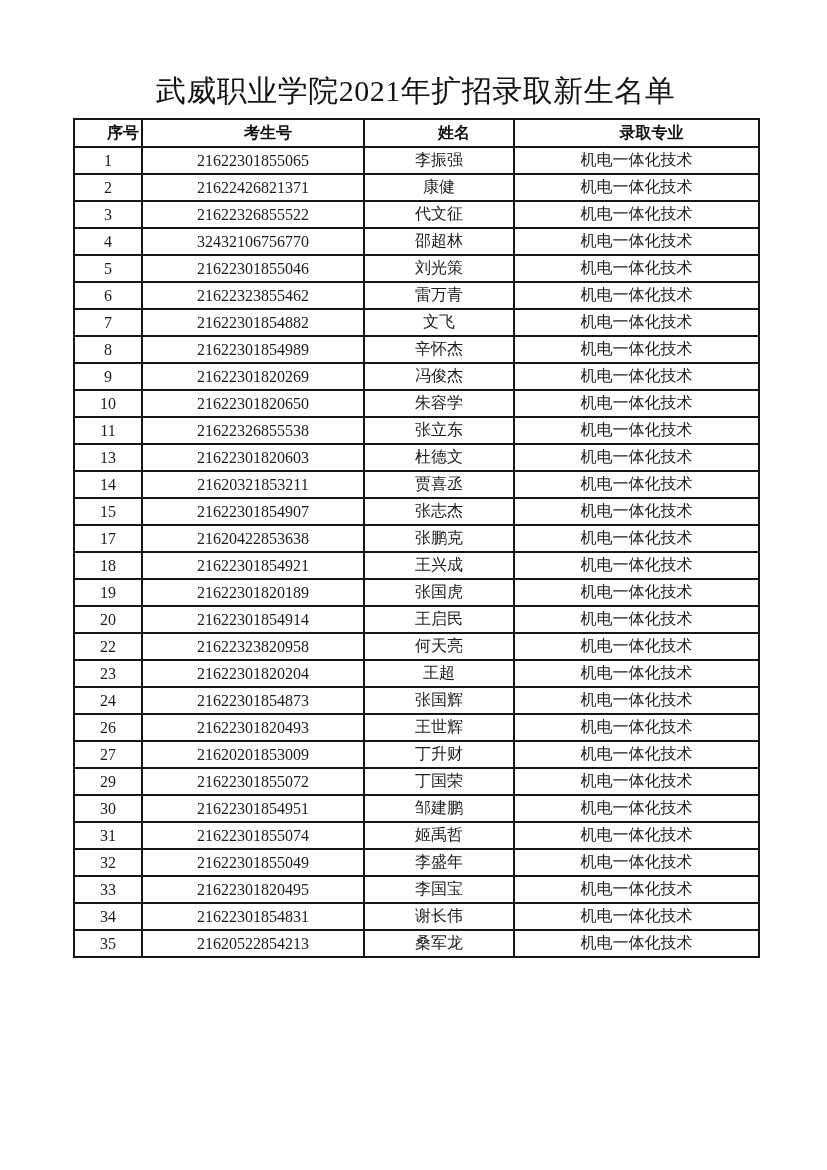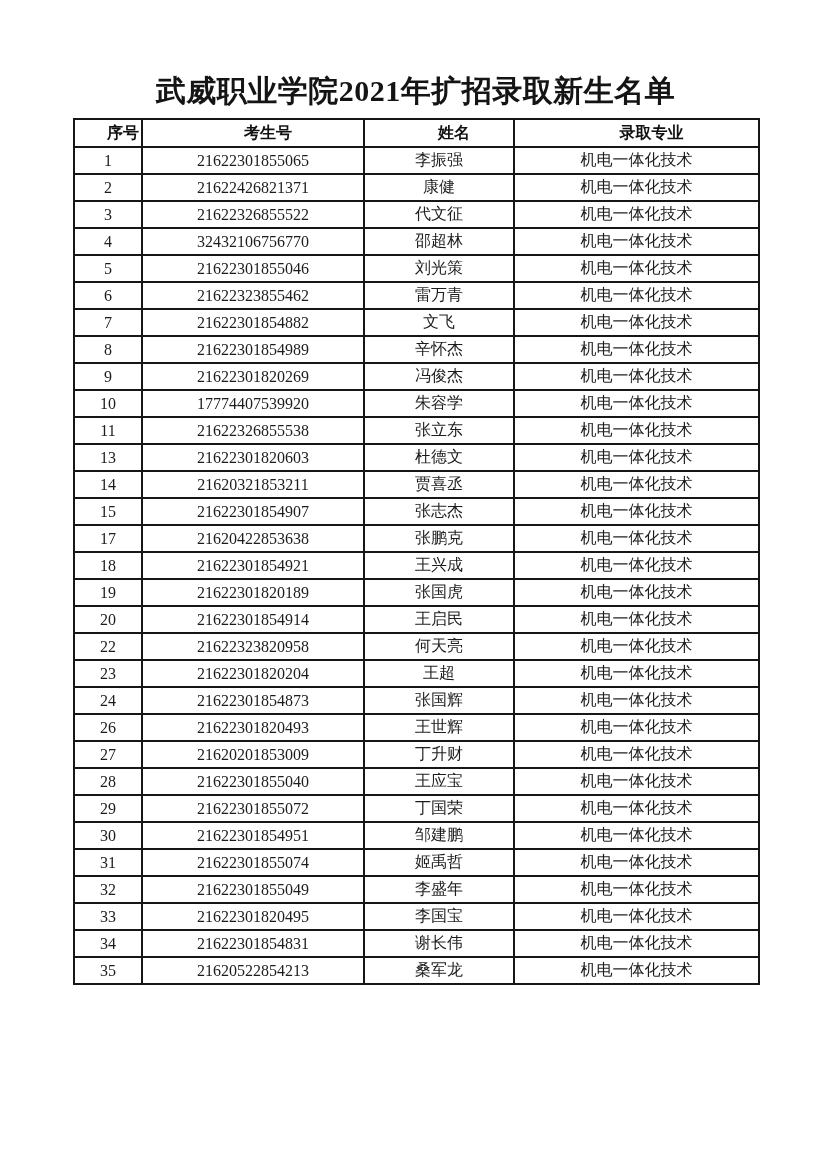--- a/index.html
+++ b/index.html
@@ -17,21 +17,21 @@
   }
   .doc-title {
     position: absolute;
     left: 73px;
     top: 72px;
     width: 685px;
     margin: 0;
     text-align: center;
     font-size: 30px;
     line-height: 38px;
-    font-weight: 700;
+    font-weight: 400;
     color: #141414;
     white-space: nowrap;
     letter-spacing: 0.5px;
   }
   table.doc-table {
     position: absolute;
     left: 73px;
     top: 118px;
     width: 685px;
     border-collapse: collapse;
@@ -137,21 +137,21 @@
         <td>机电一体化技术</td>
       </tr>
       <tr>
         <td>9</td>
         <td>21622301820269</td>
         <td>冯俊杰</td>
         <td>机电一体化技术</td>
       </tr>
       <tr>
         <td>10</td>
-        <td>17774407539920</td>
+        <td>21622301820650</td>
         <td>朱容学</td>
         <td>机电一体化技术</td>
       </tr>
       <tr>
         <td>11</td>
         <td>21622326855538</td>
         <td>张立东</td>
         <td>机电一体化技术</td>
       </tr>
       <tr>
@@ -217,26 +217,20 @@
       <tr>
         <td>26</td>
         <td>21622301820493</td>
         <td>王世辉</td>
         <td>机电一体化技术</td>
       </tr>
       <tr>
         <td>27</td>
         <td>21620201853009</td>
         <td>丁升财</td>
-        <td>机电一体化技术</td>
-      </tr>
-      <tr>
-        <td>28</td>
-        <td>21622301855040</td>
-        <td>王应宝</td>
         <td>机电一体化技术</td>
       </tr>
       <tr>
         <td>29</td>
         <td>21622301855072</td>
         <td>丁国荣</td>
         <td>机电一体化技术</td>
       </tr>
       <tr>
         <td>30</td>

